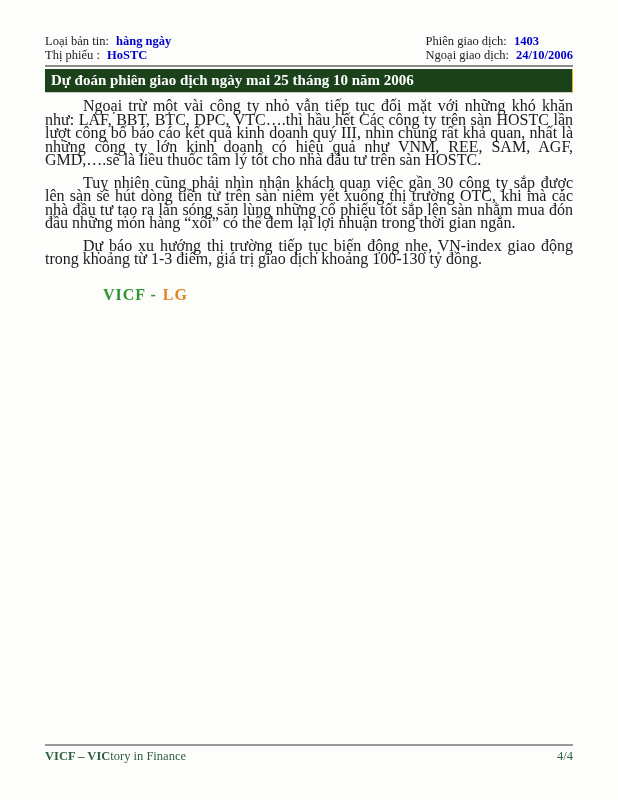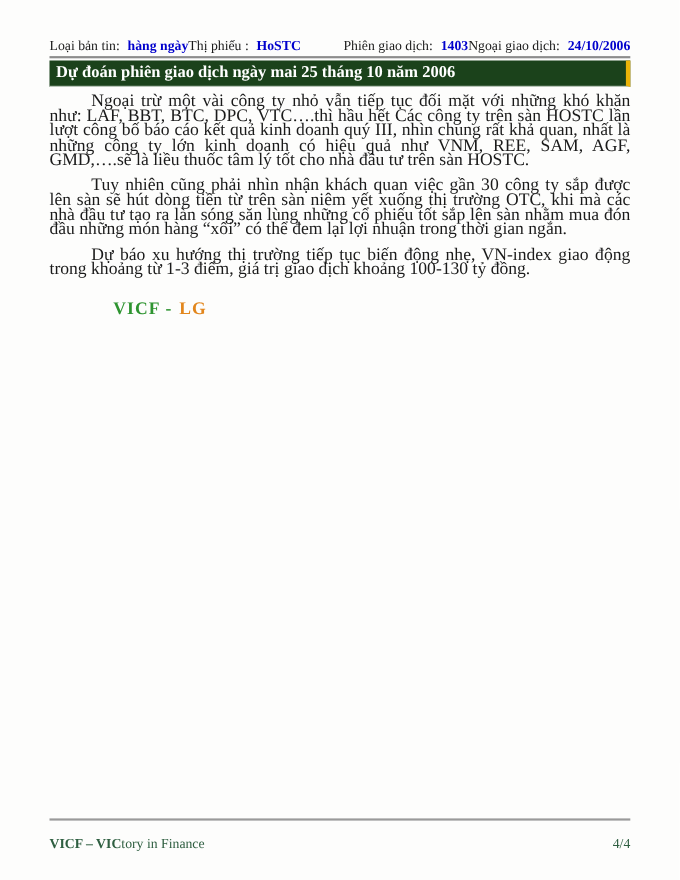--- a/index.html
+++ b/index.html
@@ -17,35 +17,35 @@
     position:relative;
     width:618px;height:800px;
     background:#fdfdfc;
     font-family:"Liberation Serif","DejaVu Serif",serif;
     color:#1a1a1a;
     overflow:hidden;
   }
   .content{position:absolute;left:45px;right:45px;top:34px;}
   
   .header{display:flex;justify-content:space-between;font-size:12.5px;line-height:14px;}
-  .header-col{display:flex;flex-direction:row;text-align:right;}
+  .header-col{display:flex;flex-direction:column;}
   .header-row{white-space:nowrap;}
   .hlabel{color:#1a1a1a;}
   .hvalue{color:var(--value-blue);font-weight:bold;margin-left:4px;}
   .header-rule{border:0;border-top:2px solid var(--rule-gray);margin-top:3px;}
   
   .banner{
     margin-top:2px;
     background:var(--banner-green);
     color:#ffffff;
     font-weight:bold;
     font-size:15px;
     line-height:20px;
     padding:1px 6px 2px 6px;
-    border-right:4px solid #eab308;
+    border-right:1px solid #eab308;
     border-bottom:1px solid #c9d2c9;
   }
   
   .body-text{margin-top:6px;}
   .para{
     font-size:16px;
     line-height:13.5px;
     text-align:justify;
     text-indent:38px;
     margin-top:5px;
@@ -60,21 +60,21 @@
     font-weight:bold;
     letter-spacing:1px;
     white-space:nowrap;
   }
   .logo-green{color:var(--logo-green);}
   .logo-orange{color:var(--logo-orange);margin-left:6px;}
   
   .footer{
     position:absolute;left:45px;right:45px;top:744px;
     border-top:2px solid #9a9a9a;
-    padding-top:14px;
+    padding-top:3px;
     display:flex;justify-content:space-between;align-items:baseline;
     font-size:12.5px;
     color:var(--footer-green);
   }
   .footer-brand{white-space:nowrap;}
   .footer-brand .bold{font-weight:bold;}
   .footer-page{color:var(--footer-green);}
 </style>
 </head>
 <body>

